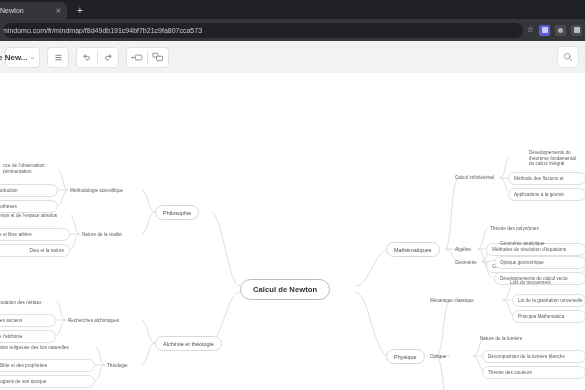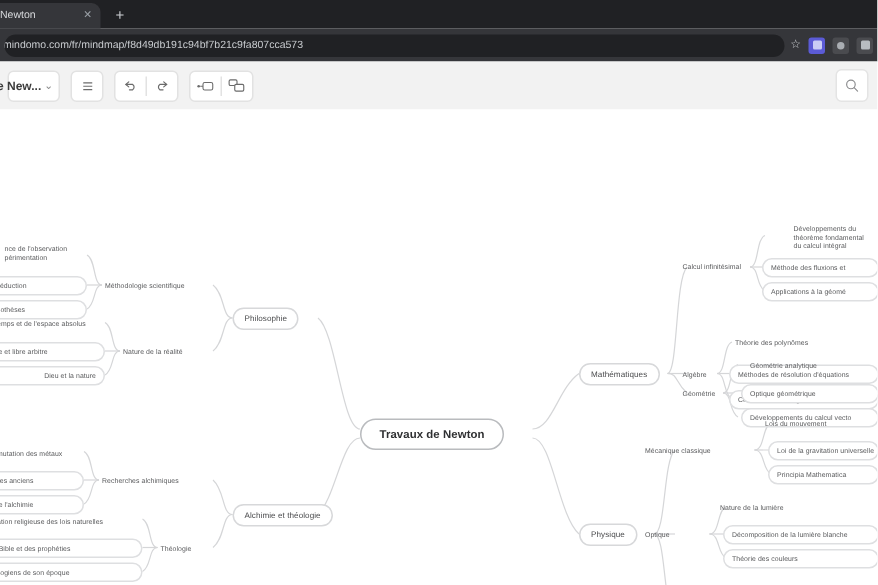--- a/index.html
+++ b/index.html
@@ -347,21 +347,21 @@
         <path d="M66,247 C60,247 62,231 56,228"></path>
         <path d="M66,247 L56,247"></path>
         <path d="M66,247 C60,247 62,260 56,263"></path>
 
         <path d="M105,292 C99,292 101,276 95,273"></path>
         <path d="M105,292 L95,292"></path>
         <path d="M105,292 C99,292 101,305 95,308"></path>
       </g>
     </svg>
 
-    <div class="node root" style="left:240px; top:206px;">Travaux de Newton</div>
+    <div class="node root" style="left:240px; top:206px;">Calcul de Newton</div>
 
     <div class="node pill" style="left:386px; top:169px;">Mathématiques</div>
 
     <div class="node plain" style="left:455px; top:99px;">Calcul infinitésimal</div>
     <div class="node plain two-line" style="left:524px; top:75px; width:62px;">Développements du théorème
 fondamental du calcul intégral</div>
     <div class="node leaf-box" style="left:508px; top:99px; width:78px;">Méthode des fluxions et</div>
     <div class="node leaf-box" style="left:508px; top:115px; width:78px;">Applications à la géomé</div>
 
     <div class="node plain" style="left:455px; top:171px;">Algèbre</div>

